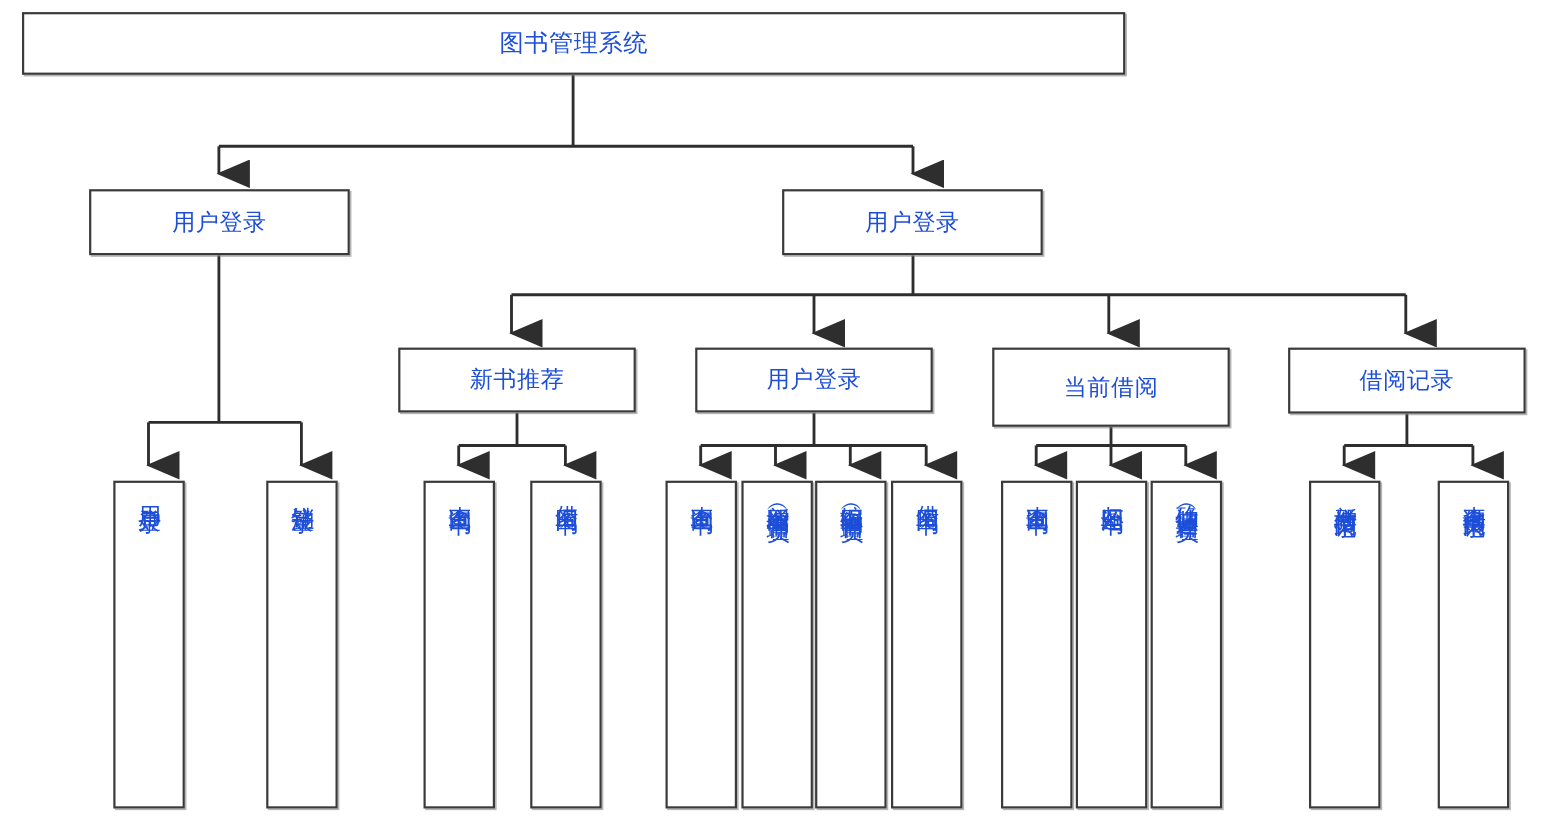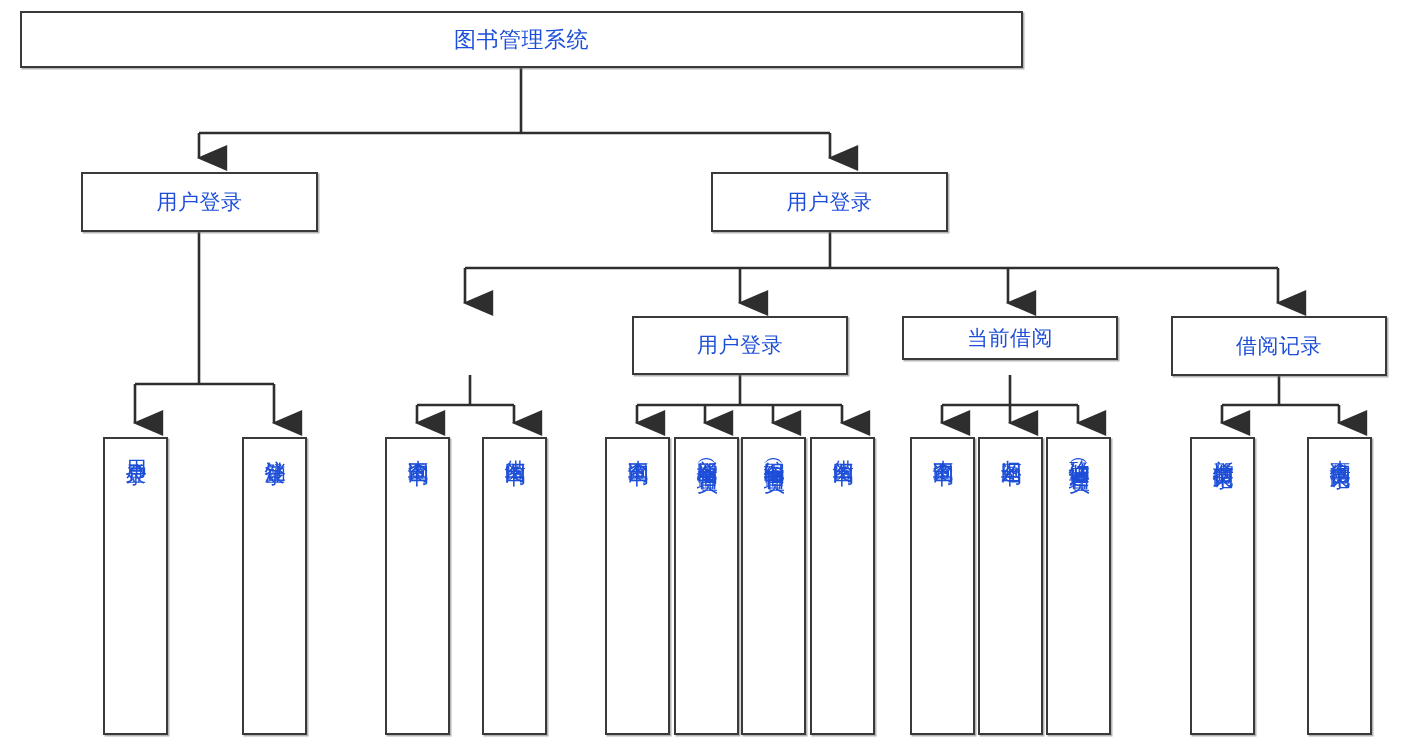--- a/index.html
+++ b/index.html
@@ -138,24 +138,27 @@
     <span class="label">图书管理系统</span>
   </div>
 
   <div class="node h" style="left:81px; top:172px; width:237px; height:60px;">
     <span class="label">用户登录</span>
   </div>
   <div class="node h" style="left:711px; top:172px; width:237px; height:60px;">
     <span class="label">用户登录</span>
   </div>
 
+  <div class="node h" style="left:362px; top:316px; width:216px; height:59px;">
+    <span class="label">新书推荐</span>
+  </div>
   <div class="node h" style="left:632px; top:316px; width:216px; height:59px;">
     <span class="label">用户登录</span>
   </div>
-  <div class="node h" style="left:902px; top:316px; width:216px; height:44px;">
+  <div class="node h" style="left:902px; top:316px; width:216px; height:72px;">
     <span class="label">当前借阅</span>
   </div>
   <div class="node h" style="left:1171px; top:316px; width:216px; height:60px;">
     <span class="label">借阅记录</span>
   </div>
 
   <div class="node v" style="left:103px; top:437px; width:65px; height:298px;">
     <span class="label">用户登录</span>
   </div>
   <div class="node v" style="left:242px; top:437px; width:65px; height:298px;">

